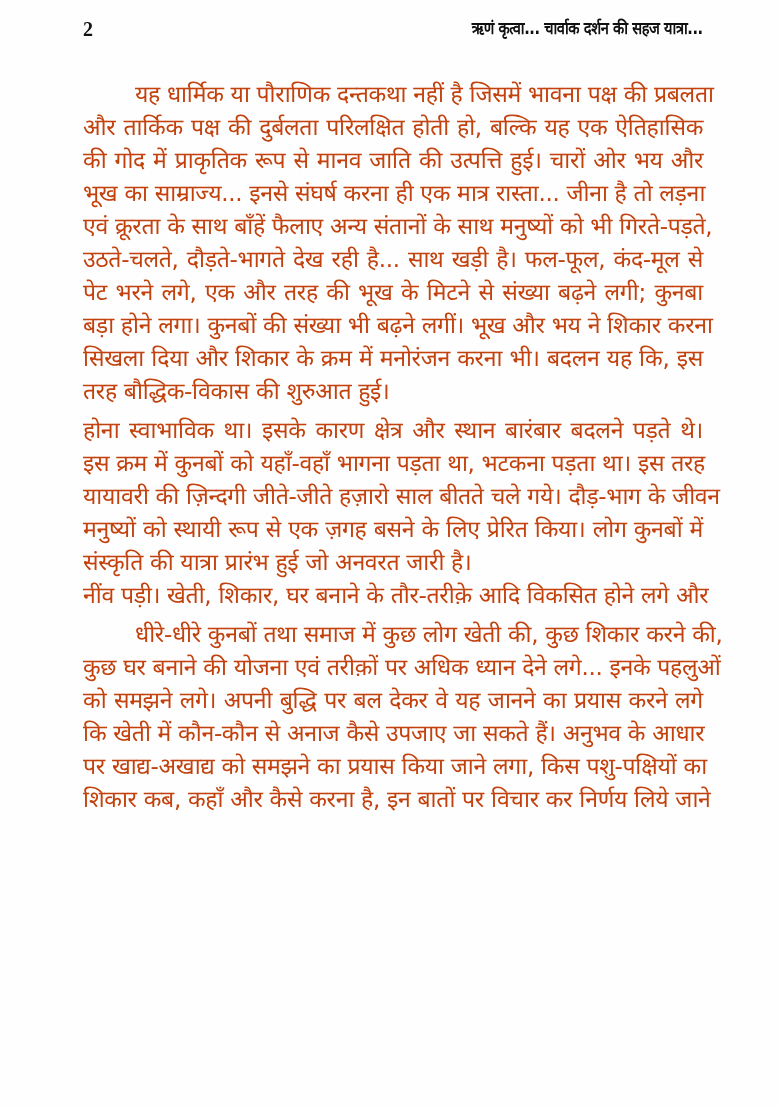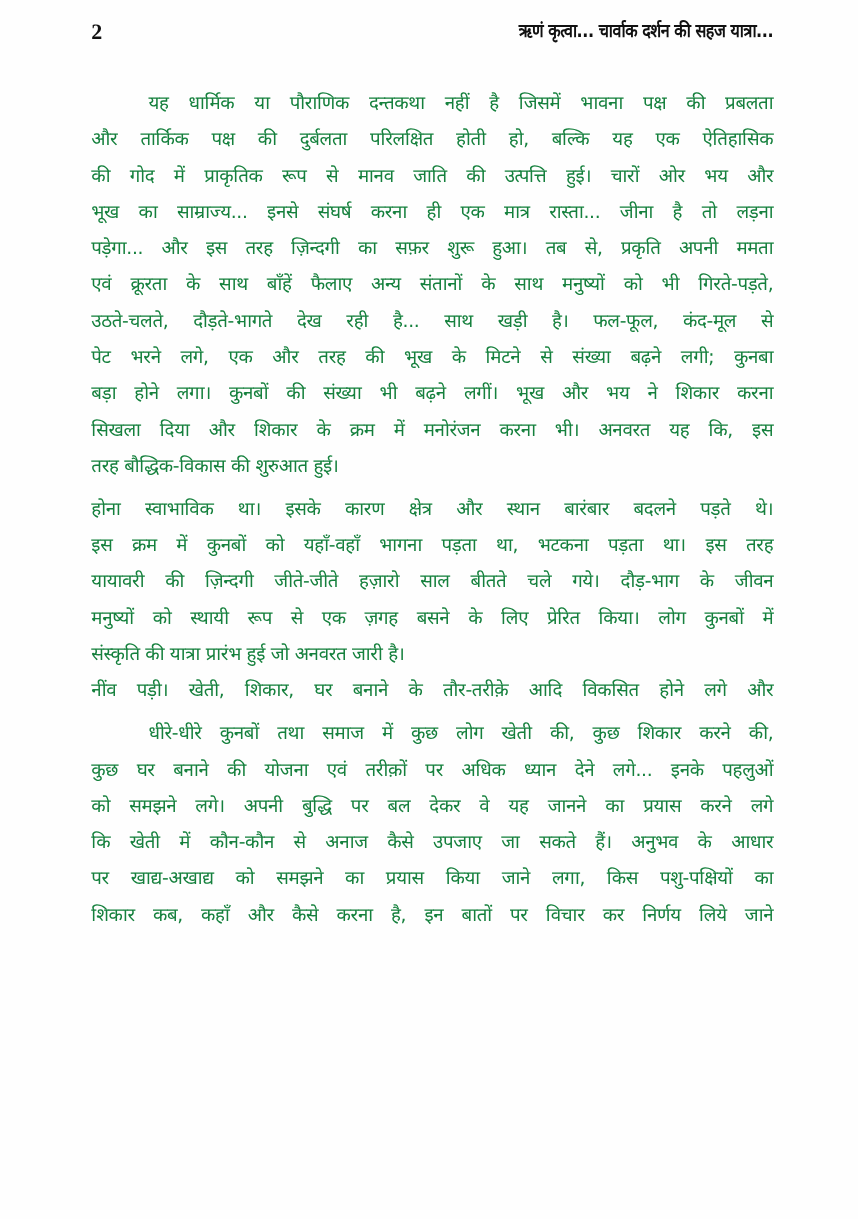--- a/index.html
+++ b/index.html
@@ -52,25 +52,25 @@
   }
   .body-text {
     position: absolute;
     left: 83px;
     top: 78px;
     width: 620px;
   }
   .line {
     height: 33px;
     line-height: 33px;
-    font-size: 17px;
+    font-size: 23px;
     white-space: nowrap;
     text-align: justify;
     text-align-last: justify;
-    color: #15803d;
+    color: #c2410c;
     letter-spacing: -0.3px;
   }
   .line.indent {
     padding-left: 52px;
   }
   .line.last {
     text-align-last: left;
   }
   .para-gap {
     height: 6px;
@@ -86,26 +86,25 @@
     <span class="running-title">ऋणं कृत्वा... चार्वाक दर्शन की सहज यात्रा...</span>
   </div>
 
   <div class="body-text">
 
     <div>
       <div class="line indent">यह धार्मिक या पौराणिक दन्तकथा नहीं है जिसमें भावना पक्ष की प्रबलता</div>
       <div class="line">और तार्किक पक्ष की दुर्बलता परिलक्षित होती हो, बल्कि यह एक ऐतिहासिक</div>
       <div class="line">की गोद में प्राकृतिक रूप से मानव जाति की उत्पत्ति हुई। चारों ओर भय और</div>
       <div class="line">भूख का साम्राज्य... इनसे संघर्ष करना ही एक मात्र रास्ता... जीना है तो लड़ना</div>
-      <div class="line">पड़ेगा... और इस तरह ज़िन्दगी का सफ़र शुरू हुआ। तब से, प्रकृति अपनी ममता</div>
       <div class="line">एवं क्रूरता के साथ बाँहें फैलाए अन्य संतानों के साथ मनुष्यों को भी गिरते-पड़ते,</div>
       <div class="line">उठते-चलते, दौड़ते-भागते देख रही है... साथ खड़ी है। फल-फूल, कंद-मूल से</div>
       <div class="line">पेट भरने लगे, एक और तरह की भूख के मिटने से संख्या बढ़ने लगी; कुनबा</div>
       <div class="line">बड़ा होने लगा। कुनबों की संख्या भी बढ़ने लगीं। भूख और भय ने शिकार करना</div>
-      <div class="line">सिखला दिया और शिकार के क्रम में मनोरंजन करना भी। अनवरत यह कि, इस</div>
+      <div class="line">सिखला दिया और शिकार के क्रम में मनोरंजन करना भी। बदलन यह कि, इस</div>
       <div class="line last">तरह बौद्धिक-विकास की शुरुआत हुई।</div>
     </div>
 
     <div class="para-gap"></div>
 
     <div>
       <div class="line">होना स्वाभाविक था। इसके कारण क्षेत्र और स्थान बारंबार बदलने पड़ते थे।</div>
       <div class="line">इस क्रम में कुनबों को यहाँ-वहाँ भागना पड़ता था, भटकना पड़ता था। इस तरह</div>
       <div class="line">यायावरी की ज़िन्दगी जीते-जीते हज़ारो साल बीतते चले गये। दौड़-भाग के जीवन</div>
       <div class="line">मनुष्यों को स्थायी रूप से एक ज़गह बसने के लिए प्रेरित किया। लोग कुनबों में</div>

